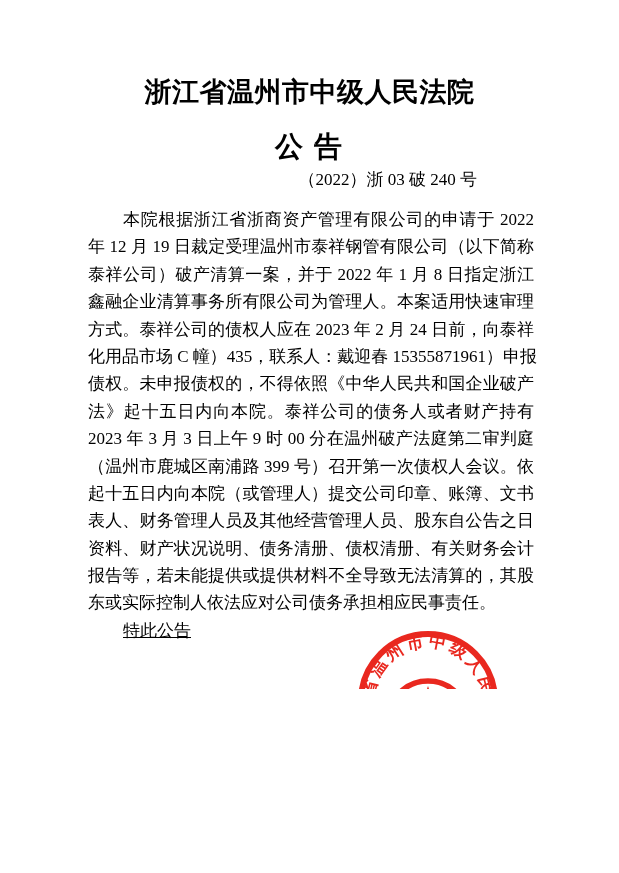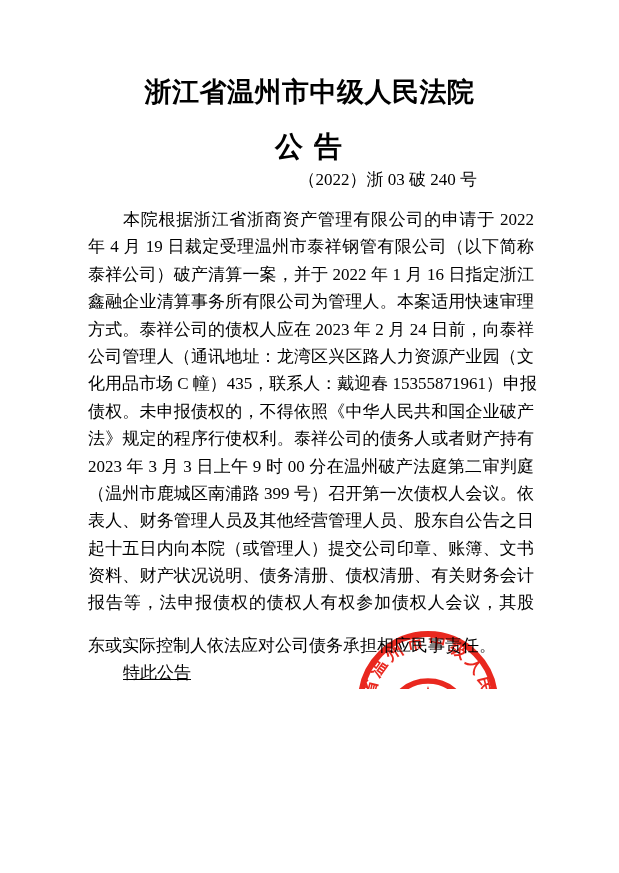--- a/index.html
+++ b/index.html
@@ -59,21 +59,20 @@
     text-align-last: justify;
     white-space: nowrap;
     overflow: visible;
   }
   .bline.first {
     padding-left: 35px;
   }
   .bline.last {
     text-align: left;
     text-align-last: left;
-    margin-top: 15px;
   }
   .closing-line {
     height: 27.4px;
     line-height: 27.4px;
     padding-left: 35px;
     text-align: left;
     text-align-last: left;
     text-decoration: underline;
   }
   .date-line {
@@ -111,34 +110,33 @@
 <div class="page">
 
   <div class="court-title">浙江省温州市中级人民法院</div>
 
   <div class="doc-title">公 告</div>
 
   <div class="case-number">（2022）浙 03 破 240 号</div>
 
   <div class="body-text">
     <div class="bline first">本院根据浙江省浙商资产管理有限公司的申请于 2022</div>
-    <div class="bline">年 4 月 19 日裁定受理温州市泰祥钢管有限公司（以下简称</div>
-    <div class="bline">泰祥公司）破产清算一案，并于 2022 年 1 月 16 日指定浙江</div>
+    <div class="bline">年 12 月 19 日裁定受理温州市泰祥钢管有限公司（以下简称</div>
+    <div class="bline">泰祥公司）破产清算一案，并于 2022 年 1 月 8 日指定浙江</div>
     <div class="bline">鑫融企业清算事务所有限公司为管理人。本案适用快速审理</div>
     <div class="bline">方式。泰祥公司的债权人应在 2023 年 2 月 24 日前，向泰祥</div>
-    <div class="bline">公司管理人（通讯地址：龙湾区兴区路人力资源产业园（文</div>
     <div class="bline">化用品市场 C 幢）435，联系人：戴迎春 15355871961）申报</div>
     <div class="bline">债权。未申报债权的，不得依照《中华人民共和国企业破产</div>
-    <div class="bline">法》规定的程序行使权利。泰祥公司的债务人或者财产持有</div>
+    <div class="bline">法》起十五日内向本院。泰祥公司的债务人或者财产持有</div>
     <div class="bline">2023 年 3 月 3 日上午 9 时 00 分在温州破产法庭第二审判庭</div>
     <div class="bline">（温州市鹿城区南浦路 399 号）召开第一次债权人会议。依</div>
+    <div class="bline">起十五日内向本院（或管理人）提交公司印章、账簿、文书</div>
     <div class="bline">表人、财务管理人员及其他经营管理人员、股东自公告之日</div>
-    <div class="bline">起十五日内向本院（或管理人）提交公司印章、账簿、文书</div>
     <div class="bline">资料、财产状况说明、债务清册、债权清册、有关财务会计</div>
-    <div class="bline">报告等，法申报债权的债权人有权参加债权人会议，其股</div>
+    <div class="bline">报告等，若未能提供或提供材料不全导致无法清算的，其股</div>
     <div class="bline last">东或实际控制人依法应对公司债务承担相应民事责任。</div>
     <div class="closing-line">特此公告</div>
   </div>
 
   <div class="date-line">二〇二三年一月十六日</div>
 
   <div class="seal">
     <svg viewBox="0 0 160 160" xmlns="http://www.w3.org/2000/svg">
       <defs>
         <path id="ringPath" d="M 41.8 118.2 A 54 54 0 1 1 118.2 118.2" fill="none"></path>

